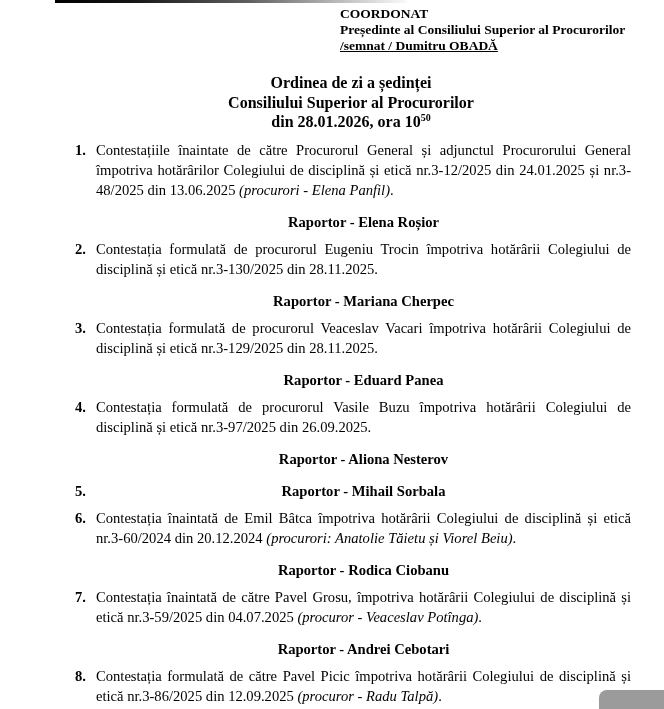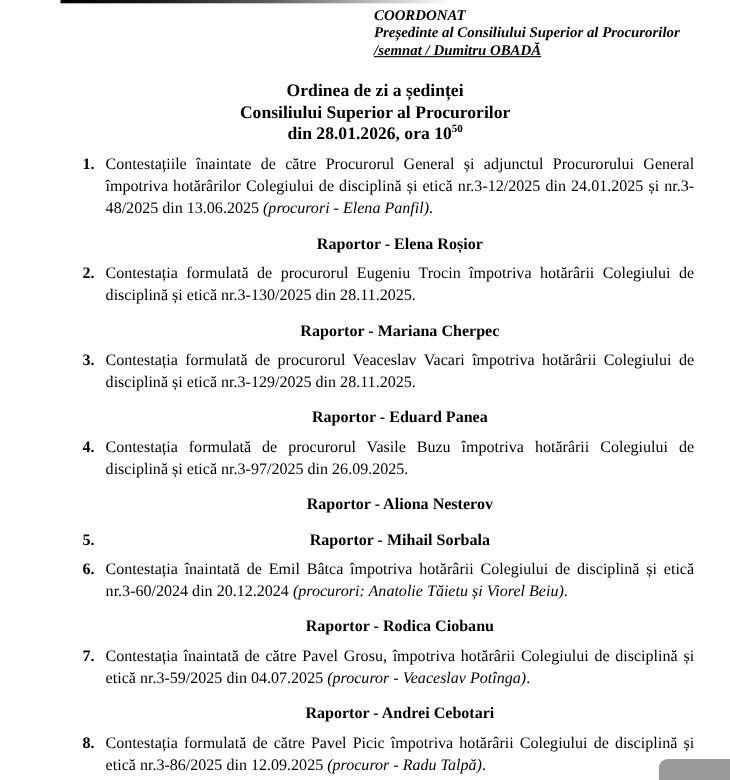--- a/index.html
+++ b/index.html
@@ -10,27 +10,27 @@
     color:#000000;
     font-family:"Liberation Serif", serif;
     overflow:hidden;
   }
   .topbar {
     position:absolute; left:55px; top:0; width:352px; height:3px;
     background:linear-gradient(to right,#000000 0%,#161616 22%,#5f5f5f 55%,#b9b9b9 80%,#eeeeee 96%,#fafafa 100%);
   }
   .approval {
     position:absolute; left:340px; top:6px;
-    font-weight:bold; font-style:italic;
+    font-weight:bold; 
     font-size:13.5px; line-height:16px;
     white-space:nowrap;
   }
   .approval .sign { text-decoration:underline; }
   .doc-title {
-    position:absolute; left:63px; top:73px; width:556px;
+    position:absolute; left:73px; top:73px; width:556px;
     text-align:center; font-weight:bold;
     font-size:16px; line-height:19.5px;
   }
   .doc-title sup { font-size:10px; line-height:0; vertical-align:super; }
   .agenda {
     position:absolute; left:75px; top:140px; width:556px;
     font-size:14.6px; line-height:20px;
   }
   .item { position:relative; padding-left:21px; margin-bottom:7px; }
   .item .num { position:absolute; left:0; top:0; font-weight:bold; }

